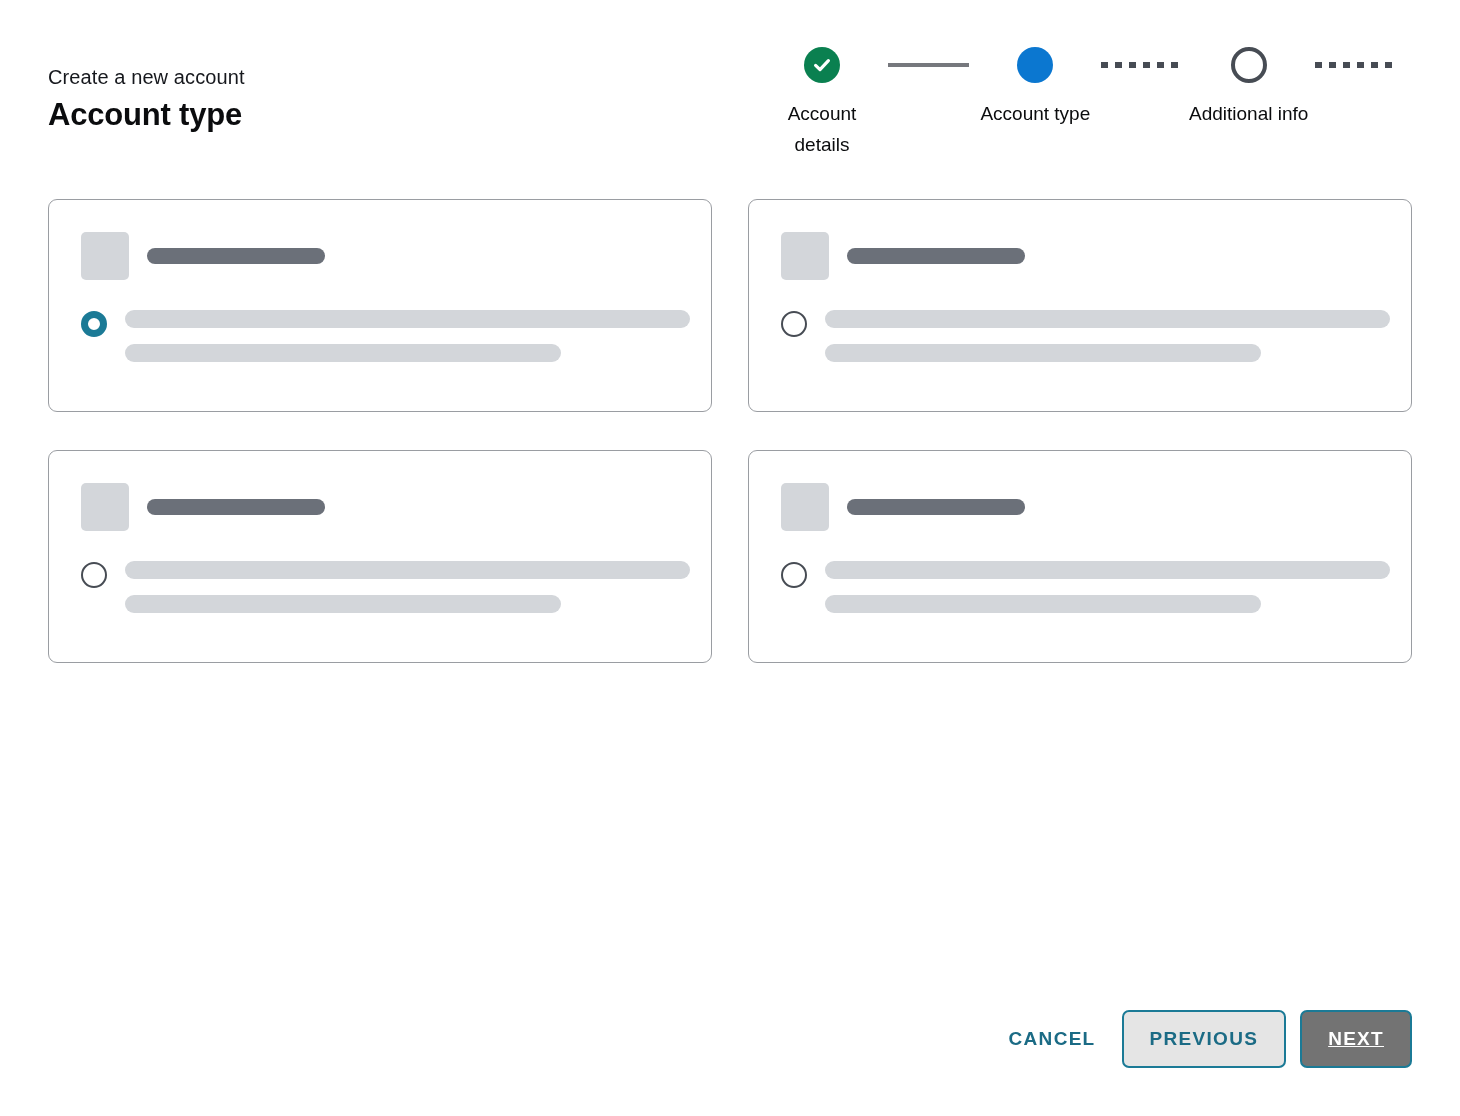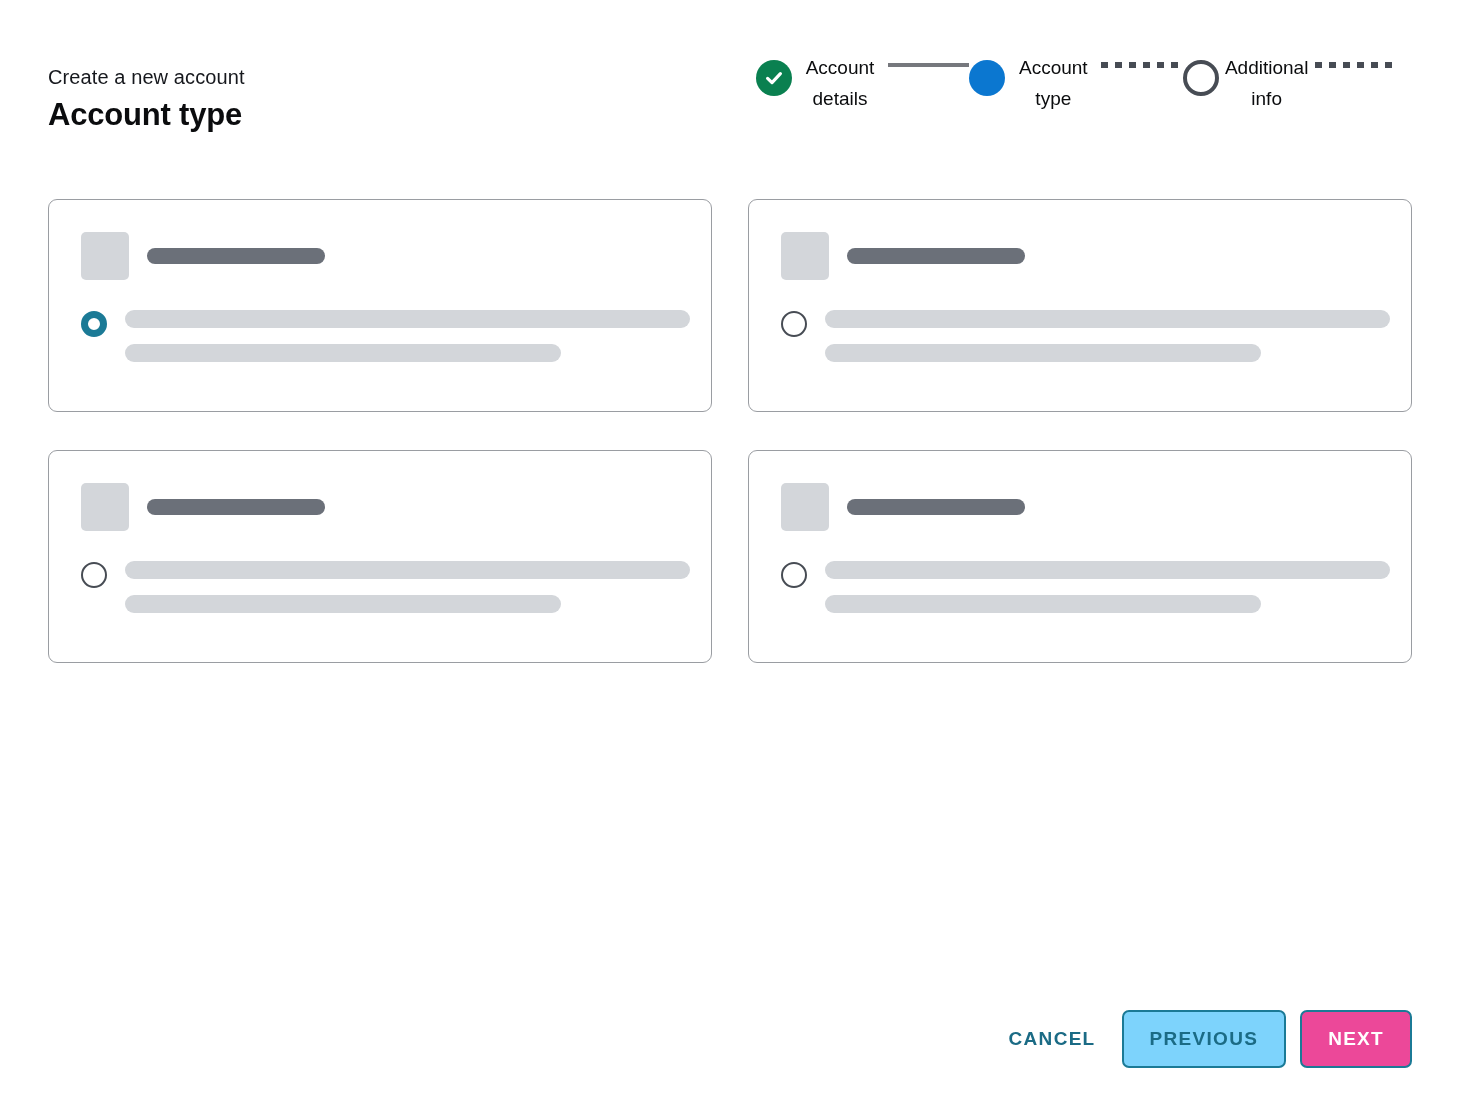--- a/index.html
+++ b/index.html
@@ -45,21 +45,21 @@
     position: absolute;
     left: 756px;
     top: 42px;
     width: 640px;
     display: flex;
     align-items: flex-start;
   }
   .step {
     width: 132px;
     display: flex;
-    flex-direction: row;
+    flex-direction: column;
     align-items: center;
     flex: 0 0 auto;
   }
   .step-marker-row {
     height: 46px;
     display: flex;
     align-items: center;
     justify-content: center;
   }
   .marker {
@@ -204,32 +204,33 @@
     align-items: center;
     justify-content: center;
   }
   .btn-text {
     background: none;
     border: none;
     color: #1b6b85;
     padding: 14px 12px;
   }
   .btn-outline {
-    background: #7dd3fc;
+    background: #e5e5e5;
     border: 2px solid #1b7a96;
     color: #1b6b85;
     height: 58px;
     padding: 0 26px;
   }
   .btn-solid {
-    background: #ec4899;
+    background: #737373;
     border: 2px solid #1b7a96;
     color: #ffffff;
     height: 58px;
     padding: 0 26px;
+    text-decoration: underline;
   }
 </style>
 </head>
 <body>
 
 <div class="page-head">
   <div class="eyebrow">Create a new account</div>
   <div class="page-title">Account type</div>
 </div>
 

